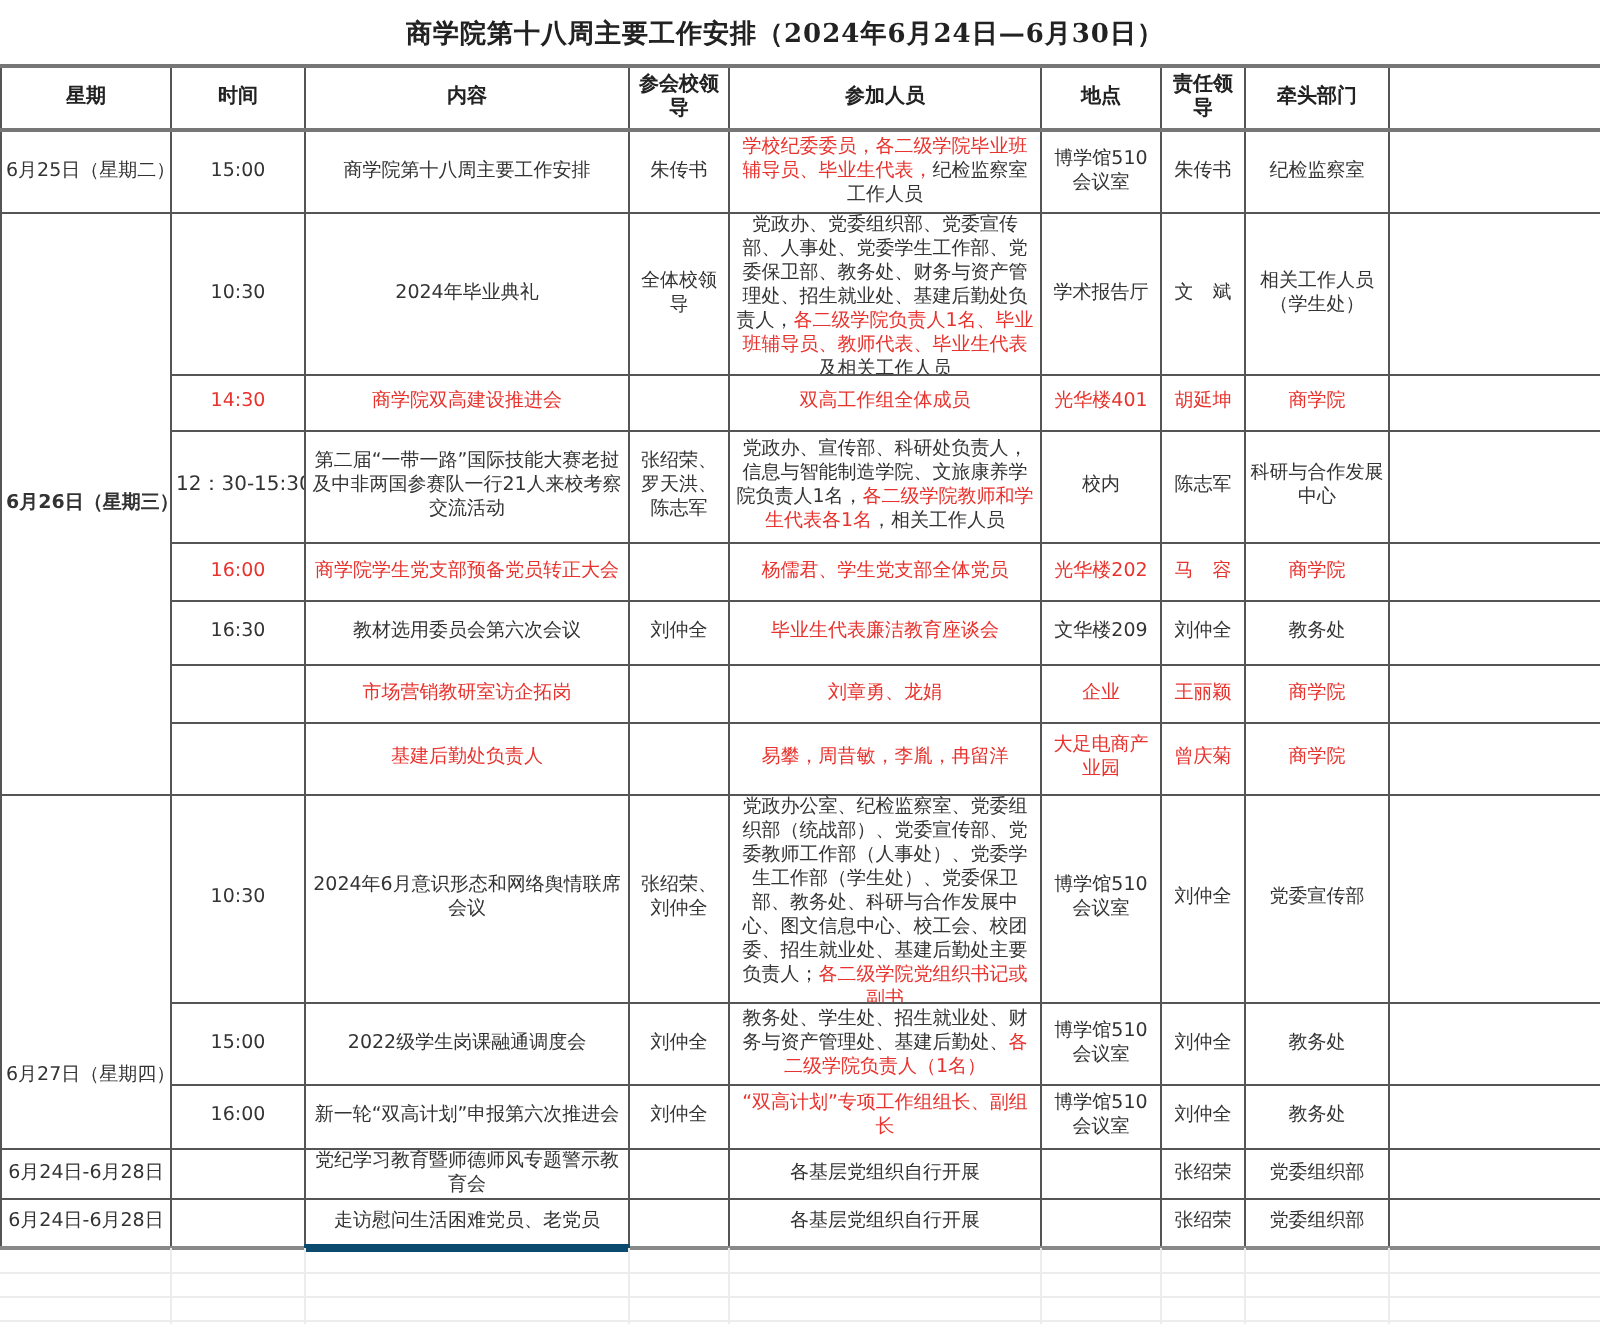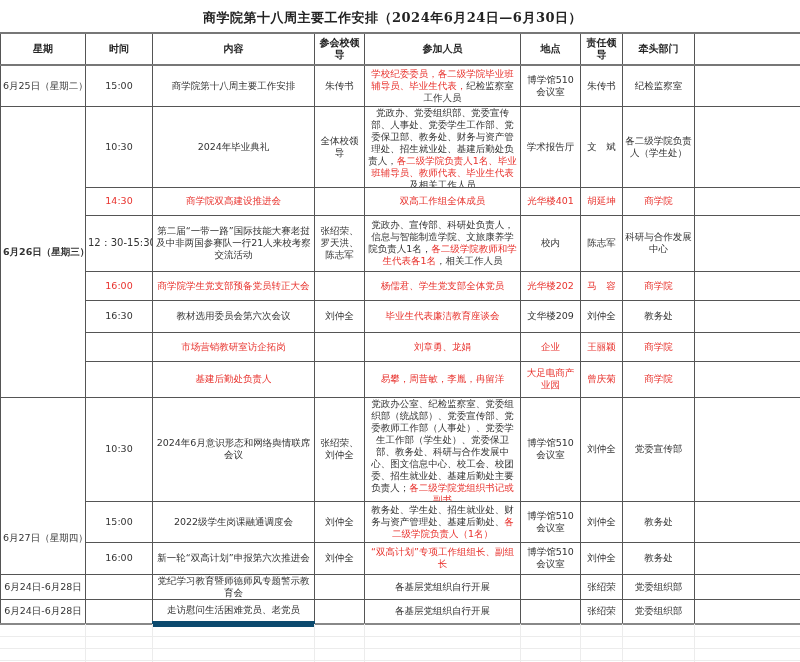--- a/index.html
+++ b/index.html
@@ -67,21 +67,21 @@
     <tr style="height:81px">
       <td rowspan="7" style="white-space:nowrap;font-weight:bold;">6月26日（星期三）</td>
       <td>10:30</td>
       <td>2024年毕业典礼</td>
       <td>全体校领导</td>
       <td class="left" style="vertical-align:top;">
           <div class="cell-inner" style="height:80px;"><span class="blk">党政办、党委组织部、党委宣传部、人事处、党委学生工作部、党委保卫部、教务处、财务与资产管理处、招生就业处、基建后勤处负责人，</span><span class="red">各二级学院负责人1名、毕业班辅导员、教师代表、毕业生代表</span><span class="blk">及相关工作人员</span></div>
         </td>
       <td>学术报告厅</td>
       <td>文　斌</td>
-      <td>各二级学院负责人（学生处）</td>
+      <td>相关工作人员（学生处）</td>
       <td></td>
     </tr>
 
     <tr style="height:28px" class="red">
       <td class="red">14:30</td>
       <td class="red">商学院双高建设推进会</td>
       <td class="red"></td>
       <td class="red">双高工作组全体成员</td>
       <td class="red">光华楼401</td>
       <td class="red">胡延坤</td>
@@ -190,21 +190,21 @@
       <td>各基层党组织自行开展</td>
       <td></td>
       <td>张绍荣</td>
       <td>党委组织部</td>
       <td></td>
     </tr>
 
     <tr style="height:25px; border-bottom:2px solid #777;">
       <td style="white-space:nowrap; border-bottom:2px solid #888;">6月24日-6月28日</td>
       <td style="border-bottom:2px solid #888;"></td>
-      <td style="border-bottom:6px solid #0c4a6e;">走访慰问生活困难党员、老党员</td>
+      <td style="border-bottom:4px solid #0c4a6e;">走访慰问生活困难党员、老党员</td>
       <td style="border-bottom:2px solid #888;"></td>
       <td style="border-bottom:2px solid #888;">各基层党组织自行开展</td>
       <td style="border-bottom:2px solid #888;"></td>
       <td style="border-bottom:2px solid #888;">张绍荣</td>
       <td style="border-bottom:2px solid #888;">党委组织部</td>
       <td style="border-bottom:2px solid #888;"></td>
     </tr>
   </tbody>
 </table>
 

